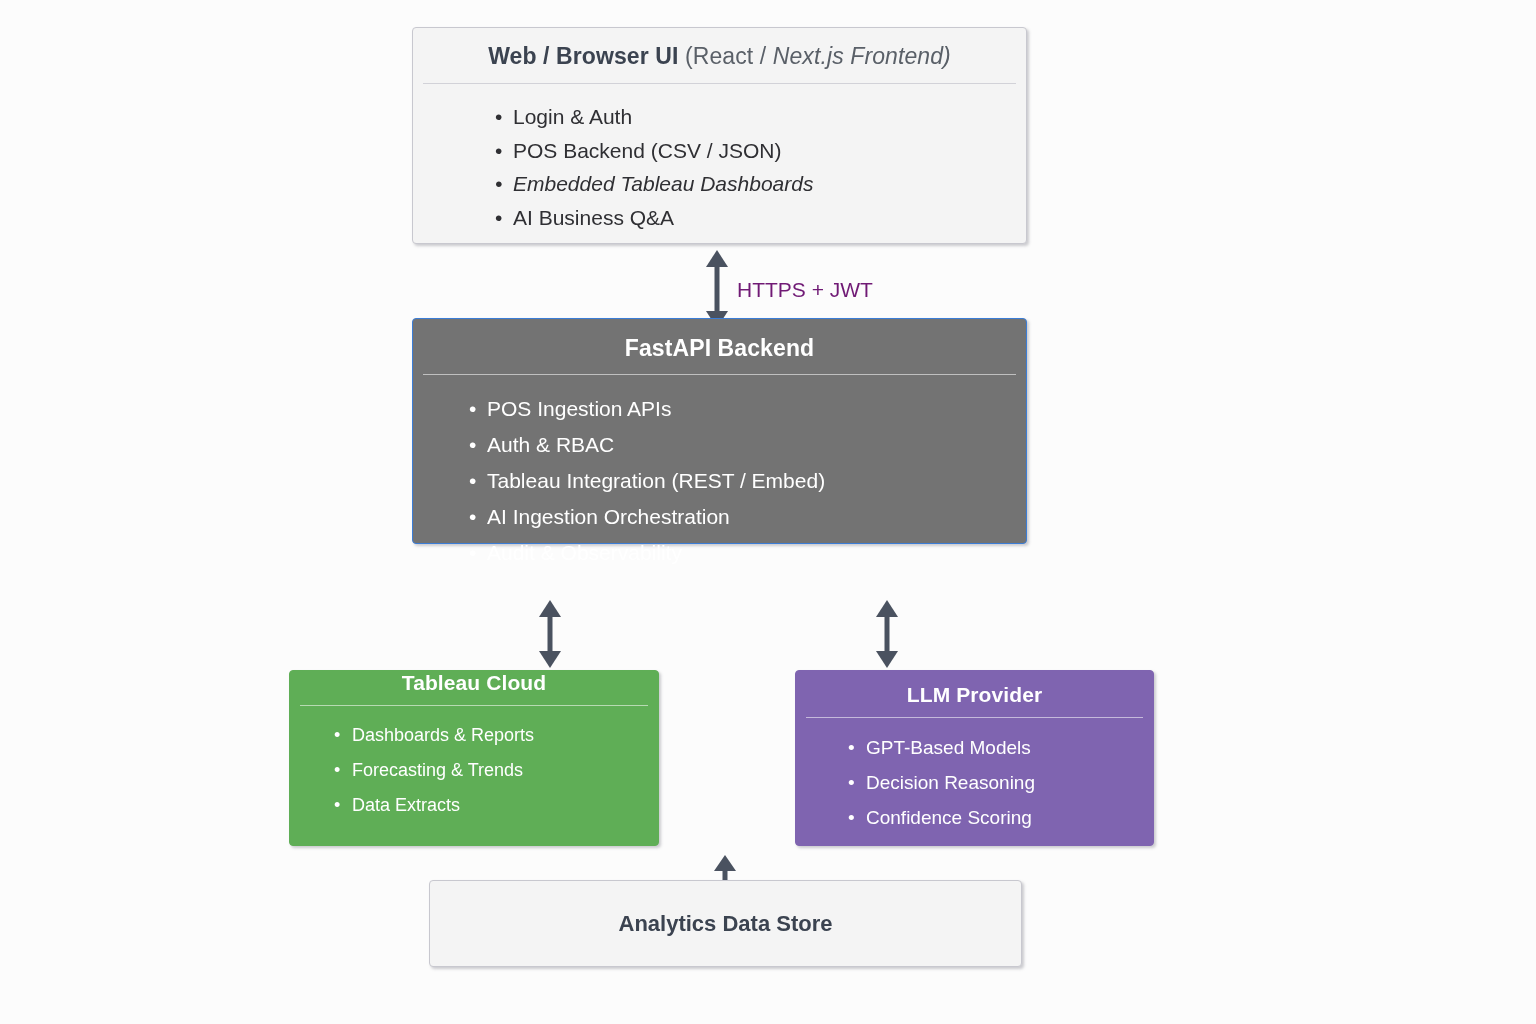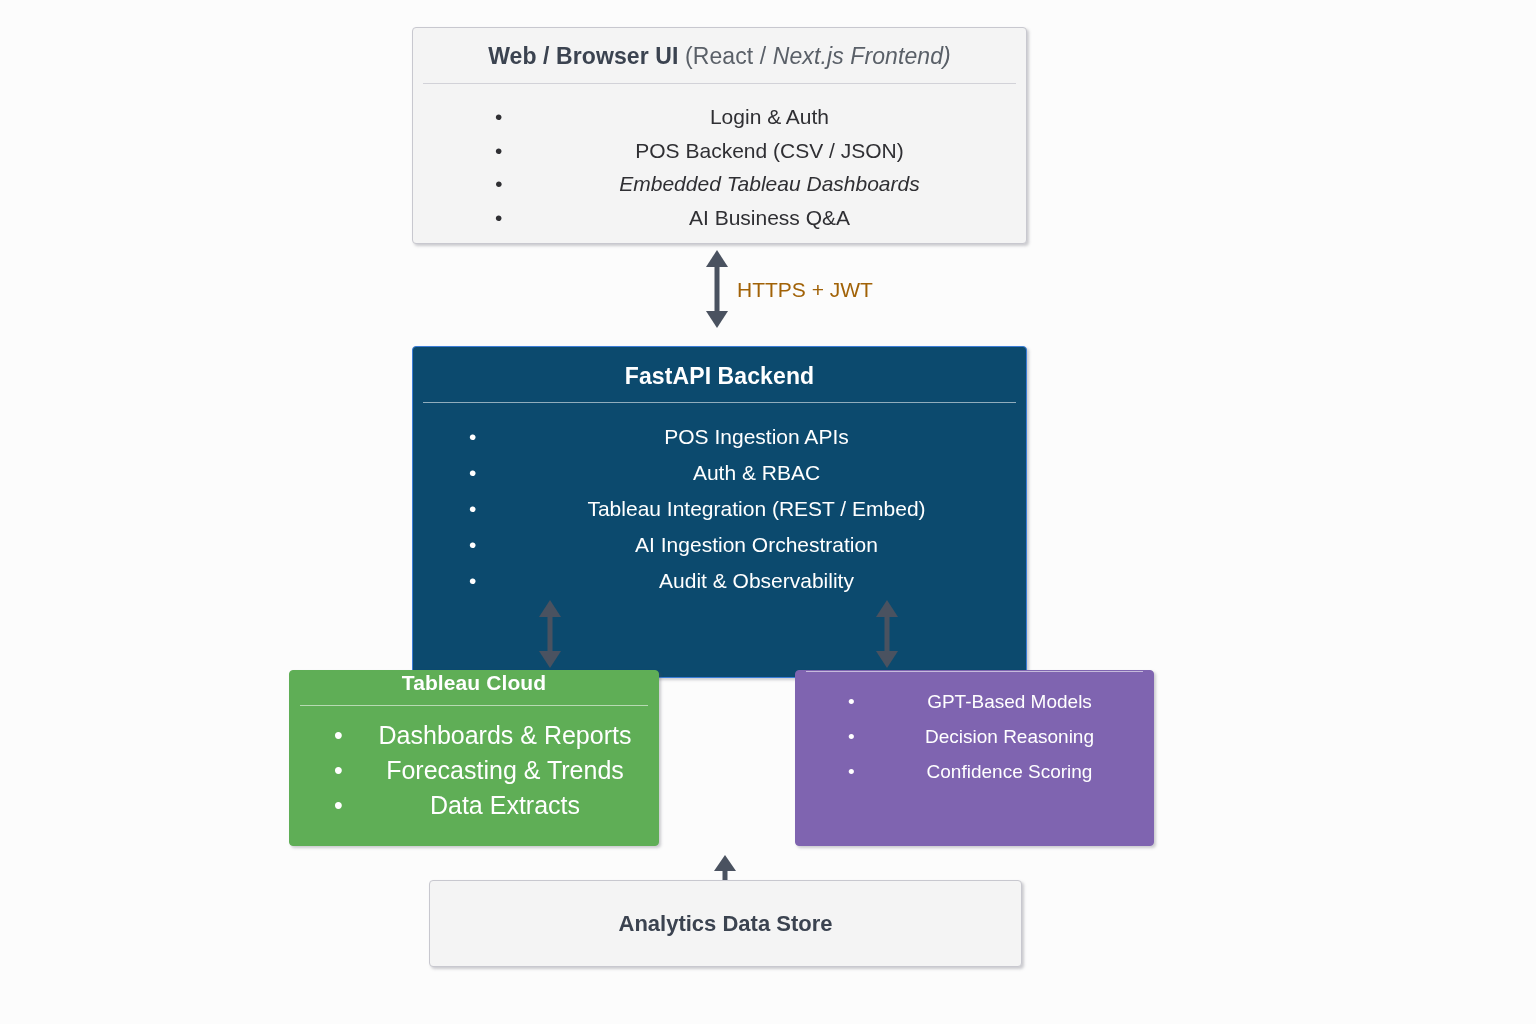--- a/index.html
+++ b/index.html
@@ -37,21 +37,20 @@
   }
   .node ul {
     list-style: none;
     margin: 0;
     padding: 0;
   }
   .node li {
     position: relative;
     padding-left: 22px;
     white-space: nowrap;
-    text-align: center;
   }
   .node li::before {
     content: "\2022";
     position: absolute;
     left: 4px;
     top: 0;
   }
 
   
   .light {
@@ -79,42 +78,42 @@
   }
   #node-web .hdr {
     padding: 16px 14px 14px;
     font-size: 23px;
     line-height: 1.1;
   }
   #node-web .body { padding: 16px 0 0 78px; }
   #node-web li { font-size: 21px; line-height: 33.5px; }
 
   #node-api {
-    left: 412px; top: 346px; width: 615px; height: 332px;
-    background: #0c4a6e;
+    left: 412px; top: 318px; width: 615px; height: 226px;
+    background: #737373;
     border: 1px solid #3b7dd6;
   }
   #node-api .hdr {
     padding: 16px 14px 12px;
     font-size: 23px;
   }
   #node-api .body { padding: 16px 0 0 52px; }
   #node-api li { font-size: 21px; line-height: 36px; }
 
   #node-tableau {
     left: 289px; top: 670px; width: 370px; height: 176px;
     background: #5fae56;
     border: 1px solid #5fae56;
   }
   #node-tableau .hdr {
     padding: 0 10px 10px;
     font-size: 21px;
   }
   #node-tableau .body { padding: 12px 0 0 40px; }
-  #node-tableau li { font-size: 25px; line-height: 35px; }
+  #node-tableau li { font-size: 18px; line-height: 35px; }
 
   #node-llm {
     left: 795px; top: 670px; width: 359px; height: 176px;
     background: #7f64b0;
     border: 1px solid #7f64b0;
   }
   #node-llm .hdr {
     padding: 12px 10px 10px;
     font-size: 21px;
   }
@@ -152,21 +151,21 @@
     color: #5a6068;
   }
 
   
   .arrow {
     position: absolute;
   }
   .edge-label {
     position: absolute;
     font-size: 21px;
-    color: #a16207;
+    color: #701a75;
     white-space: nowrap;
   }
 </style>
 </head>
 <body>
 
 <div id="canvas">
 
   <div class="node light" id="node-web">
     <div class="hdr">
@@ -228,20 +227,21 @@
     <div class="body">
       <ul>
         <li>Dashboards &amp; Reports</li>
         <li>Forecasting &amp; Trends</li>
         <li>Data Extracts</li>
       </ul>
     </div>
   </div>
 
   <div class="node solid" id="node-llm">
+    <div class="hdr">LLM Provider</div>
     <div class="divider"></div>
     <div class="body">
       <ul>
         <li>GPT-Based Models</li>
         <li>Decision Reasoning</li>
         <li>Confidence Scoring</li>
       </ul>
     </div>
   </div>
 

